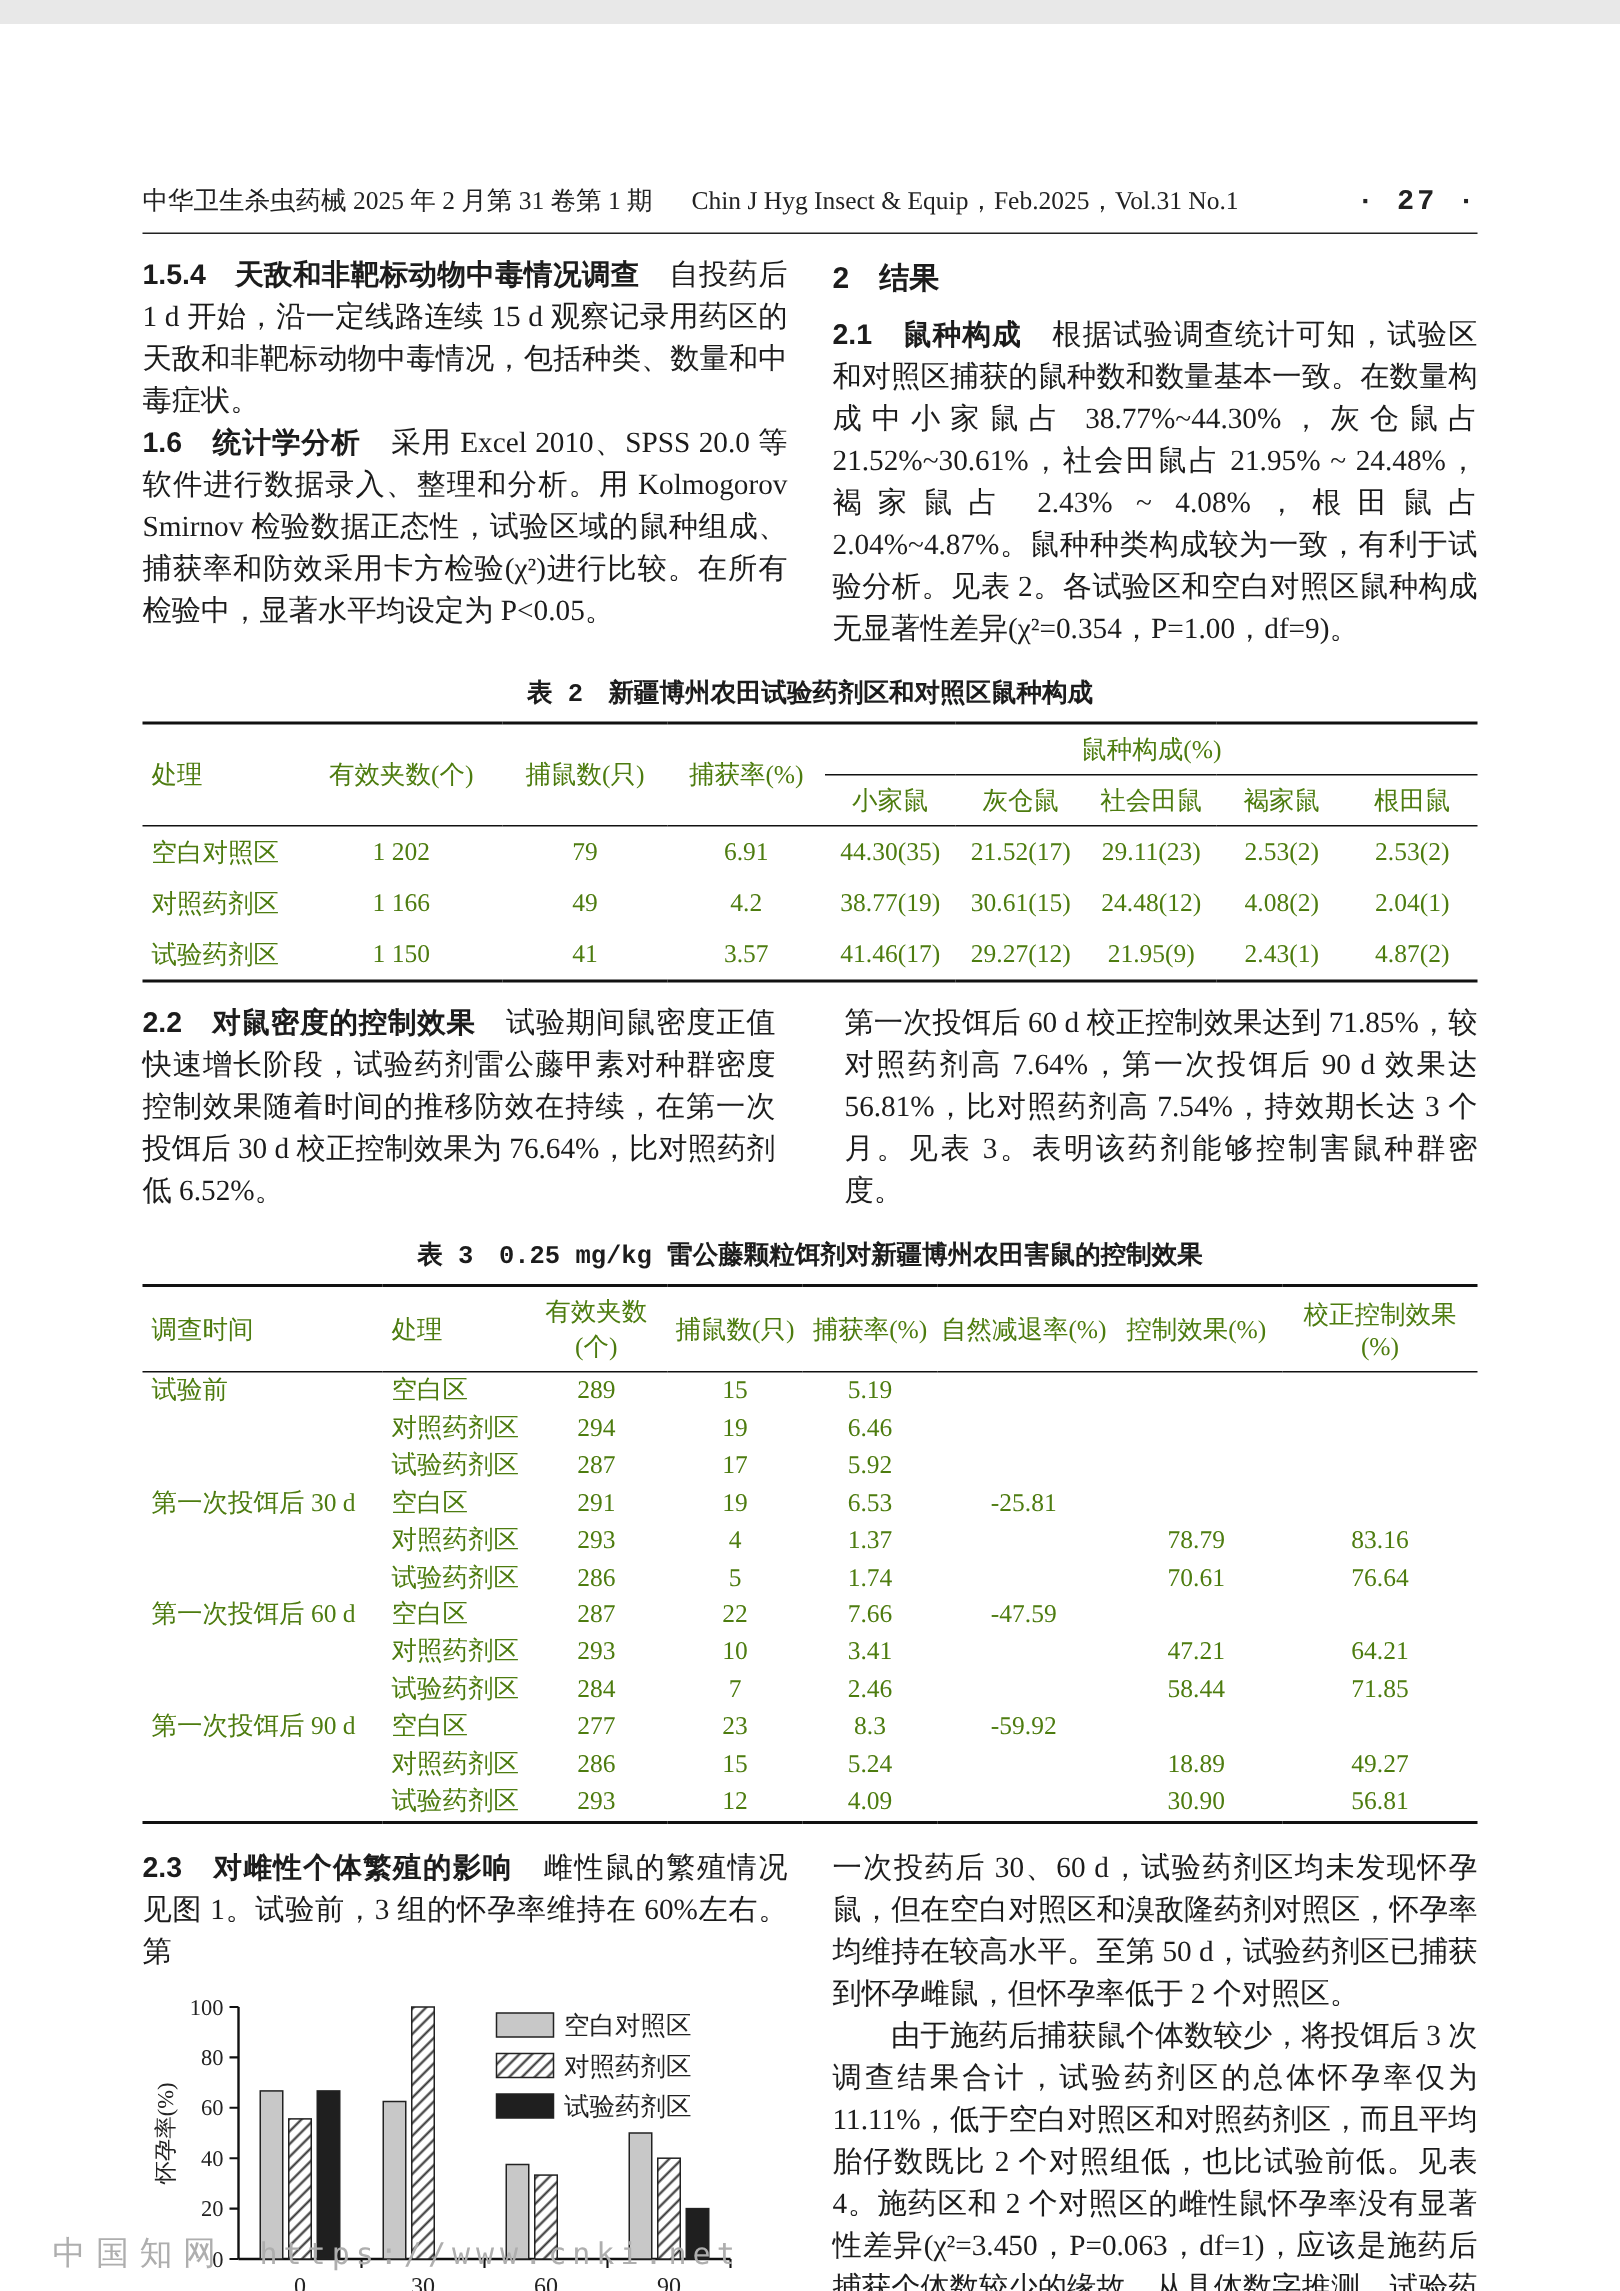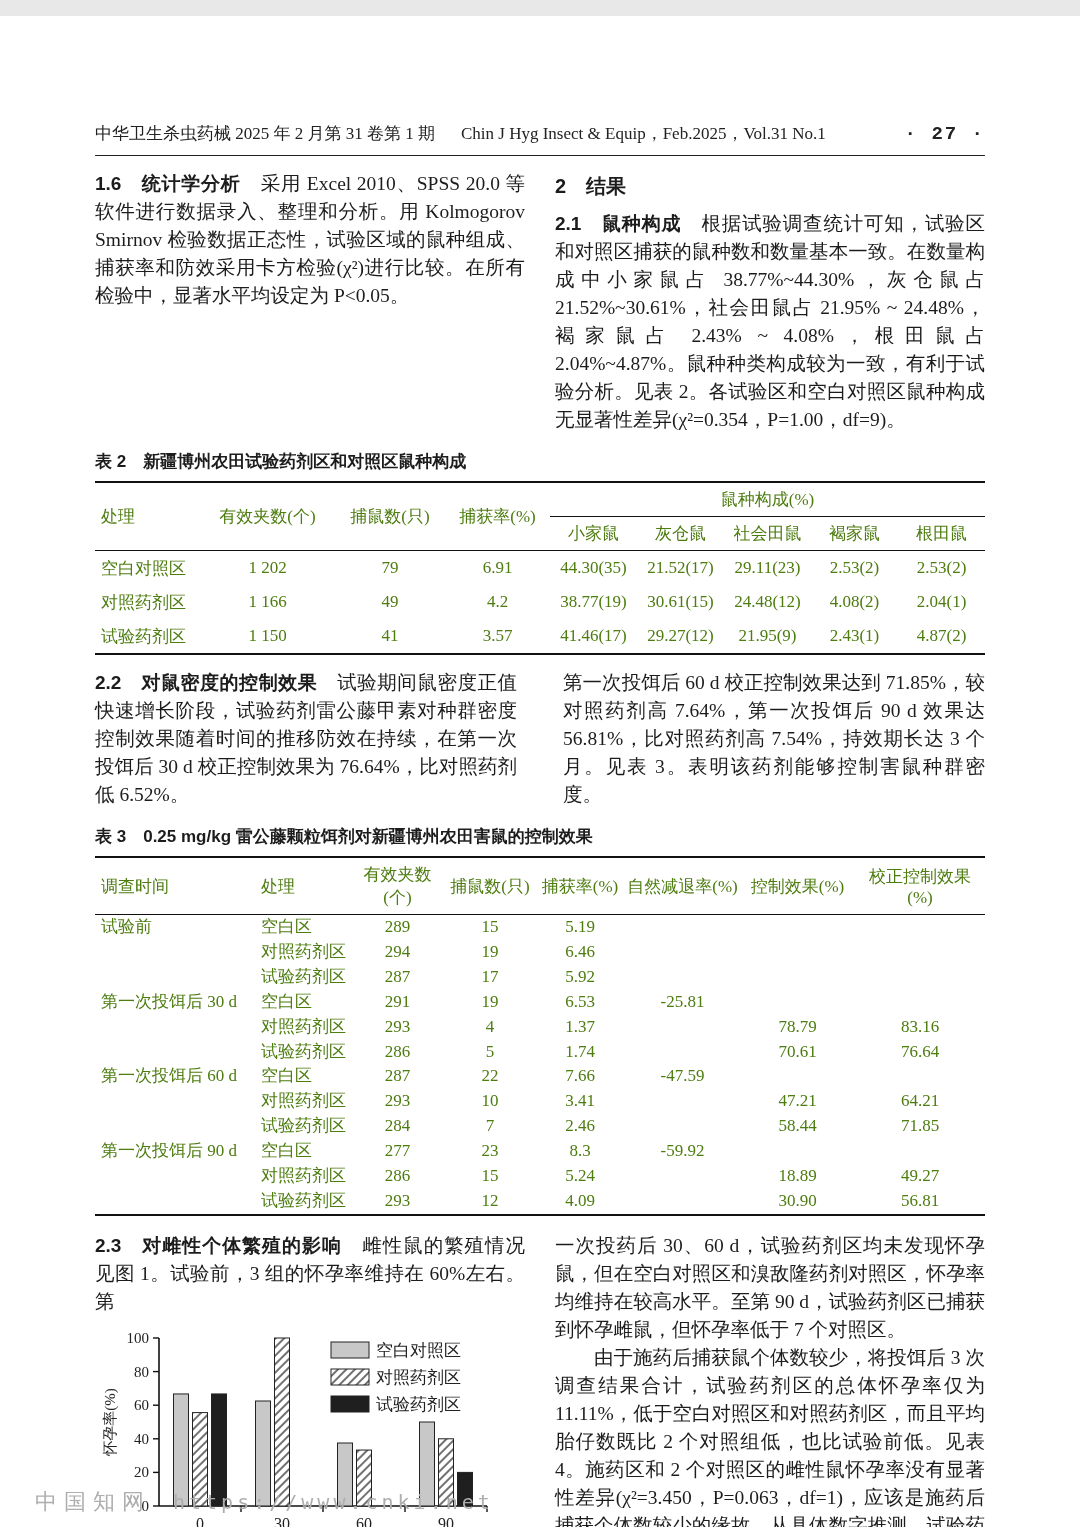--- a/index.html
+++ b/index.html
@@ -14,21 +14,21 @@
   header .jen{flex:1 1 auto;margin-left:26px;}
   header .pageno{flex:0 0 auto;font-size:19px;font-weight:bold;letter-spacing:2px;font-family:Liberation Mono, monospace;}
   .rule{border-bottom:1.6px solid #222;margin-top:10px;}
   .two-col{display:flex;gap:30px;margin-top:14px;}
   .col{width:430px;font-size:19.5px;line-height:28px;text-align:justify;}
   .col p{margin:0;}
   .col p + p{margin-top:0;}
   .lead{font-weight:bold;font-family:"Liberation Sans","DejaVu Sans",sans-serif;font-size:19px;}
   .h-results{margin:2px 0 10px 0;font-family:"Liberation Sans","DejaVu Sans",sans-serif;font-size:20px;font-weight:bold;}
   .indent{text-indent:2em;}
-  .tbl-title{font-weight:bold;font-family:Liberation Sans, sans-serif;font-size:17px;margin:16px 0 8px 0;}
+  .tbl-title{text-align:center;font-weight:bold;font-family:Liberation Mono, monospace;font-size:17px;margin:16px 0 8px 0;}
   table.paper-table{width:890px;border-collapse:collapse;table-layout:fixed;
     border-top:2.5px solid #111;border-bottom:2.5px solid #111;font-size:17px;color:#4d7c0f;}
   table.paper-table th{font-weight:normal;text-align:center;vertical-align:middle;}
   table.paper-table td{text-align:center;vertical-align:middle;}
   table.paper-table thead{border-bottom:1.3px solid #111;}
   .t2 th{padding:5px 2px;}
   .t2 td{padding:5.5px 2px;}
   .t2 .span-head{border-bottom:1.2px solid #111;}
   .t2 th.al, .t2 td:first-child{text-align:left;padding-left:6px;}
   .t2 col.c1{width:105px}.t2 col.c2{width:135px}.t2 col.c3{width:110px}.t2 col.c4{width:105px}
@@ -55,20 +55,21 @@
 
     <header>
       <span class="jcn">中华卫生杀虫药械 2025 年 2 月第 31 卷第 1 期</span>
       <span class="jen">Chin J Hyg Insect &amp; Equip，Feb.2025，Vol.31 No.1</span>
       <span class="pageno">· 27 ·</span>
     </header>
     <div class="rule"></div>
 
     <div class="two-col">
       <div class="col">
+        <p><span class="lead">1.5.4　天敌和非靶标动物中毒情况调查</span><span>　自投药后 1 d 开始，沿一定线路连续 15 d 观察记录用药区的天敌和非靶标动物中毒情况，包括种类、数量和中毒症状。</span></p>
         <p><span class="lead">1.6　统计学分析</span><span>　采用 Excel 2010、SPSS 20.0 等软件进行数据录入、整理和分析。用 Kolmogorov Smirnov 检验数据正态性，试验区域的鼠种组成、捕获率和防效采用卡方检验(χ²)进行比较。在所有检验中，显著水平均设定为 P&lt;0.05。</span></p>
       </div>
       <div class="col">
         <h3 class="h-results">2　结果</h3>
         <p><span class="lead">2.1　鼠种构成</span><span>　根据试验调查统计可知，试验区和对照区捕获的鼠种数和数量基本一致。在数量构成中小家鼠占 38.77%~44.30%，灰仓鼠占21.52%~30.61%，社会田鼠占 21.95% ~ 24.48%，褐家鼠占 2.43% ~ 4.08%，根田鼠占 2.04%~4.87%。鼠种种类构成较为一致，有利于试验分析。见表 2。各试验区和空白对照区鼠种构成无显著性差异(χ²=0.354，P=1.00，df=9)。</span></p>
       </div>
     </div>
 
     <div class="tbl-title">表 2　新疆博州农田试验药剂区和对照区鼠种构成</div>
     <table class="paper-table t2">
@@ -342,21 +343,21 @@
               <text x="281" y="55" font-size="17">对照药剂区</text>
               <rect x="236" y="68" width="38" height="16" fill="#1f1f1f" stroke="#222" stroke-width="1"></rect>
               <text x="281" y="82" font-size="17">试验药剂区</text>
               <text x="20" y="94" font-size="15" text-anchor="middle" transform="rotate(-90 20 94)">怀孕率(%)</text>
               <text x="228" y="223" text-anchor="middle" font-size="16">调查时间(d)</text>
             </svg>
           
         </div>
       </div>
       <div class="col">
-        <p>一次投药后 30、60 d，试验药剂区均未发现怀孕鼠，但在空白对照区和溴敌隆药剂对照区，怀孕率均维持在较高水平。至第 90 d，试验药剂区已捕获到怀孕雌鼠，但怀孕率低于 7 个对照区。</p>
+        <p>一次投药后 30、60 d，试验药剂区均未发现怀孕鼠，但在空白对照区和溴敌隆药剂对照区，怀孕率均维持在较高水平。至第 50 d，试验药剂区已捕获到怀孕雌鼠，但怀孕率低于 2 个对照区。</p>
         <p class="indent">由于施药后捕获鼠个体数较少，将投饵后 3 次调查结果合计，试验药剂区的总体怀孕率仅为 11.11%，低于空白对照区和对照药剂区，而且平均胎仔数既比 2 个对照组低，也比试验前低。见表 4。施药区和 2 个对照区的雌性鼠怀孕率没有显著性差异(χ²=3.450，P=0.063，df=1)，应该是施药后捕获个体数较少的缘故。从具体数字推测，试验药剂雷公藤甲素对雌性个体的繁殖力还是有比较大的影响。</p>
       </div>
     </div>
 
   </div>
 
   <div class="watermark">
     <span class="wm-cn">中国知网</span>
     <span class="wm-url">https://www.cnki.net</span>
   </div>

